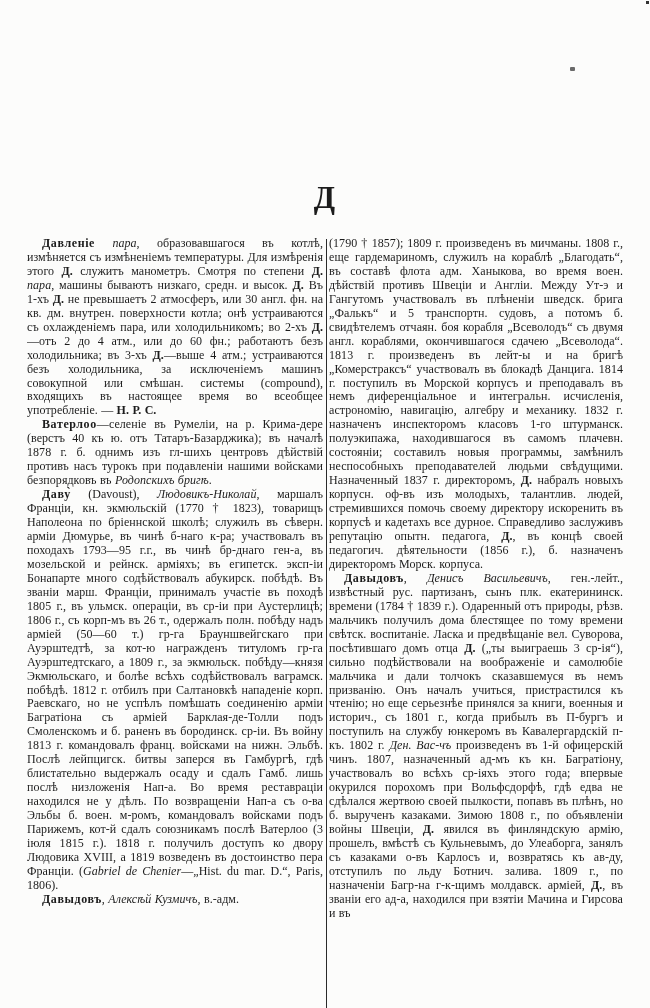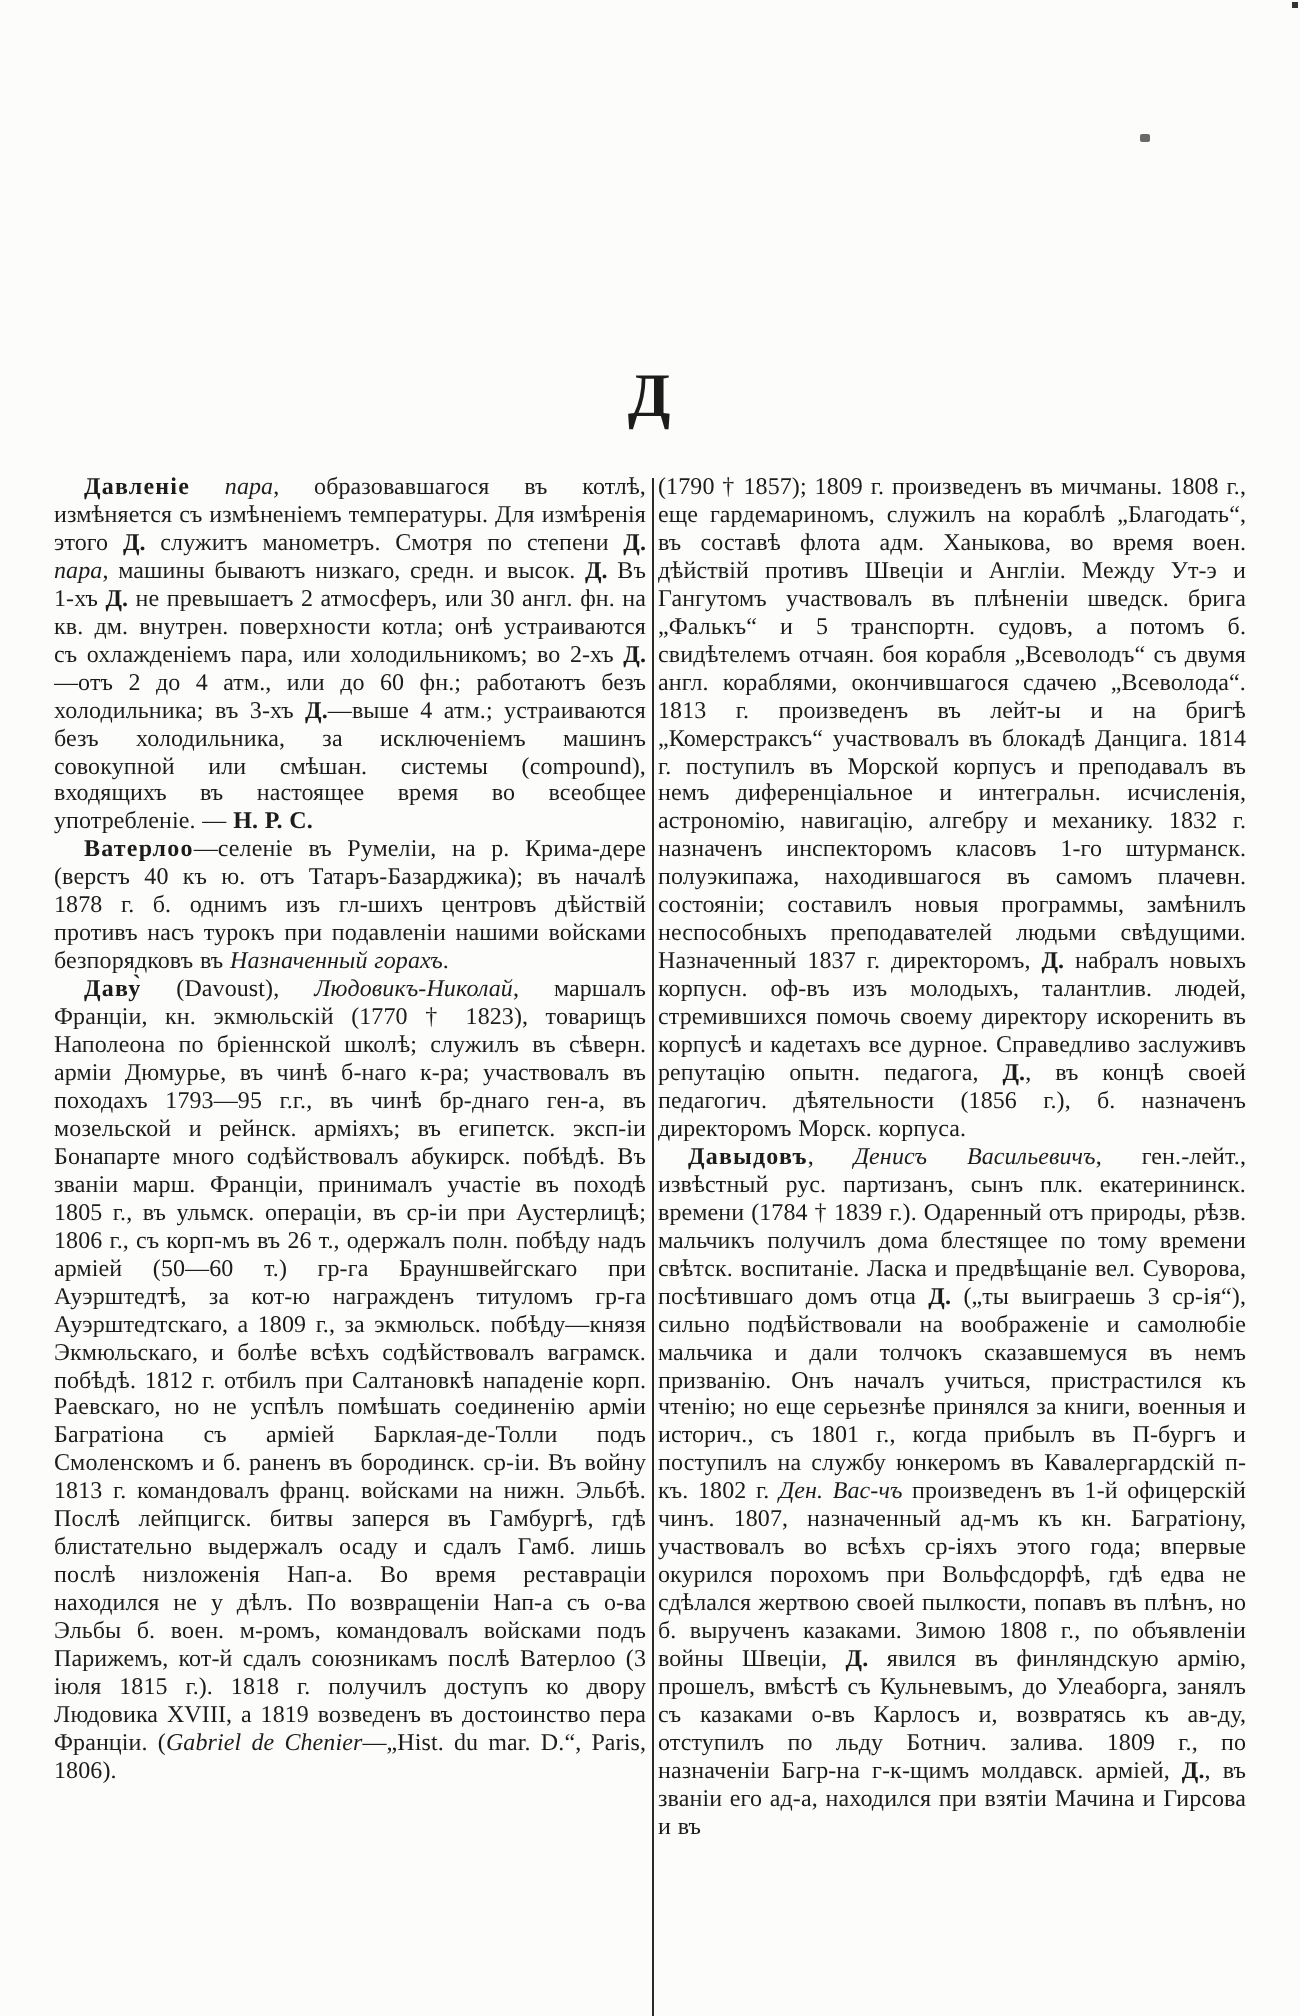--- a/index.html
+++ b/index.html
@@ -71,22 +71,23 @@
 
   <div class="corner-dot"></div>
   <div class="speck"></div>
 
   <div class="section-letter">Д</div>
 
   <div class="col-divider"></div>
 
   <div class="column left">
     <p class="entry"><span class="s-hw">Давленіе</span><span> </span><span class="s-i">пара</span><span>, образовавшагося въ котлѣ, измѣняется съ измѣненіемъ температуры. Для измѣренія этого </span><span class="s-b">Д.</span><span> служитъ манометръ. Смотря по степени </span><span class="s-b">Д.</span><span> </span><span class="s-i">пара</span><span>, машины бываютъ низкаго, средн. и высок. </span><span class="s-b">Д.</span><span> Въ 1-хъ </span><span class="s-b">Д.</span><span> не превышаетъ 2 атмосферъ, или 30 англ. фн. на кв. дм. внутрен. поверхности котла; онѣ устраиваются съ охлажденіемъ пара, или холодильникомъ; во 2-хъ </span><span class="s-b">Д.</span><span>—отъ 2 до 4 атм., или до 60 фн.; работаютъ безъ холодильника; въ 3-хъ </span><span class="s-b">Д.</span><span>—выше 4 атм.; устраиваются безъ холодильника, за исключеніемъ машинъ совокупной или смѣшан. системы (compound), входящихъ въ настоящее время во всеобщее употребленіе. — </span><span class="s-b">Н. Р. С.</span></p>
-    <p class="entry"><span class="s-hw">Ватерлоо</span><span>—селеніе въ Румеліи, на р. Крима-дере (верстъ 40 къ ю. отъ Татаръ-Базарджика); въ началѣ 1878 г. б. однимъ изъ гл-шихъ центровъ дѣйствій противъ насъ турокъ при подавленіи нашими войсками безпорядковъ въ </span><span class="s-i">Назначенный горахъ</span><span>.</span></p>
+    <p class="entry"><span class="s-hw">Ватерлоо</span><span>—селеніе въ Румеліи, на р. Крима-дере (верстъ 40 къ ю. отъ Татаръ-Базарджика); въ началѣ 1878 г. б. однимъ изъ гл-шихъ центровъ дѣйствій противъ насъ турокъ при подавленіи нашими войсками безпорядковъ въ </span><span class="s-i">Родопскихъ бригѣ</span><span>.</span></p>
     <p class="entry"><span class="s-hw">Даву̀</span><span> (Davoust), </span><span class="s-i">Людовикъ-Николай</span><span>, маршалъ Франціи, кн. экмюльскій (1770 † 1823), товарищъ Наполеона по бріеннской школѣ; служилъ въ сѣверн. арміи Дюмурье, въ чинѣ б-наго к-ра; участвовалъ въ походахъ 1793—95 г.г., въ чинѣ бр-днаго ген-а, въ мозельской и рейнск. арміяхъ; въ египетск. эксп-іи Бонапарте много содѣйствовалъ абукирск. побѣдѣ. Въ званіи марш. Франціи, принималъ участіе въ походѣ 1805 г., въ ульмск. операціи, въ ср-іи при Аустерлицѣ; 1806 г., съ корп-мъ въ 26 т., одержалъ полн. побѣду надъ арміей (50—60 т.) гр-га Брауншвейгскаго при Ауэрштедтѣ, за кот-ю награжденъ титуломъ гр-га Ауэрштедтскаго, а 1809 г., за экмюльск. побѣду—князя Экмюльскаго, и болѣе всѣхъ содѣйствовалъ ваграмск. побѣдѣ. 1812 г. отбилъ при Салтановкѣ нападеніе корп. Раевскаго, но не успѣлъ помѣшать соединенію арміи Багратіона съ арміей Барклая-де-Толли подъ Смоленскомъ и б. раненъ въ бородинск. ср-іи. Въ войну 1813 г. командовалъ франц. войсками на нижн. Эльбѣ. Послѣ лейпцигск. битвы заперся въ Гамбургѣ, гдѣ блистательно выдержалъ осаду и сдалъ Гамб. лишь послѣ низложенія Нап-а. Во время реставраціи находился не у дѣлъ. По возвращеніи Нап-а съ о-ва Эльбы б. воен. м-ромъ, командовалъ войсками подъ Парижемъ, кот-й сдалъ союзникамъ послѣ Ватерлоо (3 іюля 1815 г.). 1818 г. получилъ доступъ ко двору Людовика XVIII, а 1819 возведенъ въ достоинство пера Франціи. (</span><span class="s-i">Gabriel de Chenier</span><span>—„Hist. du mar. D.“, Paris, 1806).</span></p>
+    <p class="entry"><span class="s-hw">Давыдовъ</span><span>, </span><span class="s-i">Алексѣй Кузмичъ</span><span>, в.-адм.</span></p>
   </div>
 
   <div class="column right">
     <p class="entry cont"><span>(1790 † 1857); 1809 г. произведенъ въ мичманы. 1808 г., еще гардемариномъ, служилъ на кораблѣ „Благодать“, въ составѣ флота адм. Ханыкова, во время воен. дѣйствій противъ Швеціи и Англіи. Между Ут-э и Гангутомъ участвовалъ въ плѣненіи шведск. брига „Фалькъ“ и 5 транспортн. судовъ, а потомъ б. свидѣтелемъ отчаян. боя корабля „Всеволодъ“ съ двумя англ. кораблями, окончившагося сдачею „Всеволода“. 1813 г. произведенъ въ лейт-ы и на бригѣ „Комерстраксъ“ участвовалъ въ блокадѣ Данцига. 1814 г. поступилъ въ Морской корпусъ и преподавалъ въ немъ диференціальное и интегральн. исчисленія, астрономію, навигацію, алгебру и механику. 1832 г. назначенъ инспекторомъ класовъ 1-го штурманск. полуэкипажа, находившагося въ самомъ плачевн. состояніи; составилъ новыя программы, замѣнилъ неспособныхъ преподавателей людьми свѣдущими. Назначенный 1837 г. директоромъ, </span><span class="s-b">Д.</span><span> набралъ новыхъ корпусн. оф-въ изъ молодыхъ, талантлив. людей, стремившихся помочь своему директору искоренить въ корпусѣ и кадетахъ все дурное. Справедливо заслуживъ репутацію опытн. педагога, </span><span class="s-b">Д.</span><span>, въ концѣ своей педагогич. дѣятельности (1856 г.), б. назначенъ директоромъ Морск. корпуса.</span></p>
     <p class="entry"><span class="s-hw">Давыдовъ</span><span>, </span><span class="s-i">Денисъ Васильевичъ</span><span>, ген.-лейт., извѣстный рус. партизанъ, сынъ плк. екатерининск. времени (1784 † 1839 г.). Одаренный отъ природы, рѣзв. мальчикъ получилъ дома блестящее по тому времени свѣтск. воспитаніе. Ласка и предвѣщаніе вел. Суворова, посѣтившаго домъ отца </span><span class="s-b">Д.</span><span> („ты выиграешь 3 ср-ія“), сильно подѣйствовали на воображеніе и самолюбіе мальчика и дали толчокъ сказавшемуся въ немъ призванію. Онъ началъ учиться, пристрастился къ чтенію; но еще серьезнѣе принялся за книги, военныя и историч., съ 1801 г., когда прибылъ въ П-бургъ и поступилъ на службу юнкеромъ въ Кавалергардскій п-къ. 1802 г. </span><span class="s-i">Ден. Вас-чъ</span><span> произведенъ въ 1-й офицерскій чинъ. 1807, назначенный ад-мъ къ кн. Багратіону, участвовалъ во всѣхъ ср-іяхъ этого года; впервые окурился порохомъ при Вольфсдорфѣ, гдѣ едва не сдѣлался жертвою своей пылкости, попавъ въ плѣнъ, но б. вырученъ казаками. Зимою 1808 г., по объявленіи войны Швеціи, </span><span class="s-b">Д.</span><span> явился въ финляндскую армію, прошелъ, вмѣстѣ съ Кульневымъ, до Улеаборга, занялъ съ казаками о-въ Карлосъ и, возвратясь къ ав-ду, отступилъ по льду Ботнич. залива. 1809 г., по назначеніи Багр-на г-к-щимъ молдавск. арміей, </span><span class="s-b">Д.</span><span>, въ званіи его ад-а, находился при взятіи Мачина и Гирсова и въ</span></p>
   </div>
 
 </div>
 
 </body></html>

